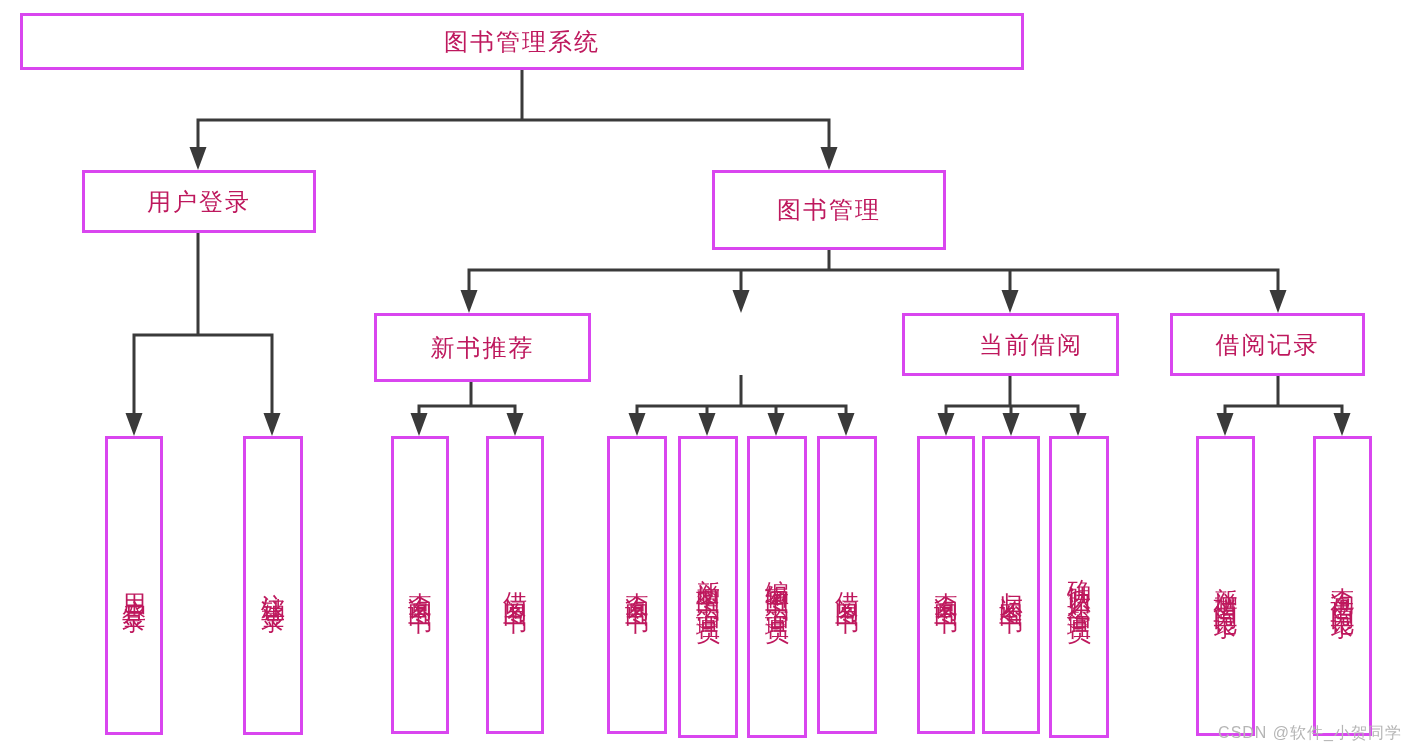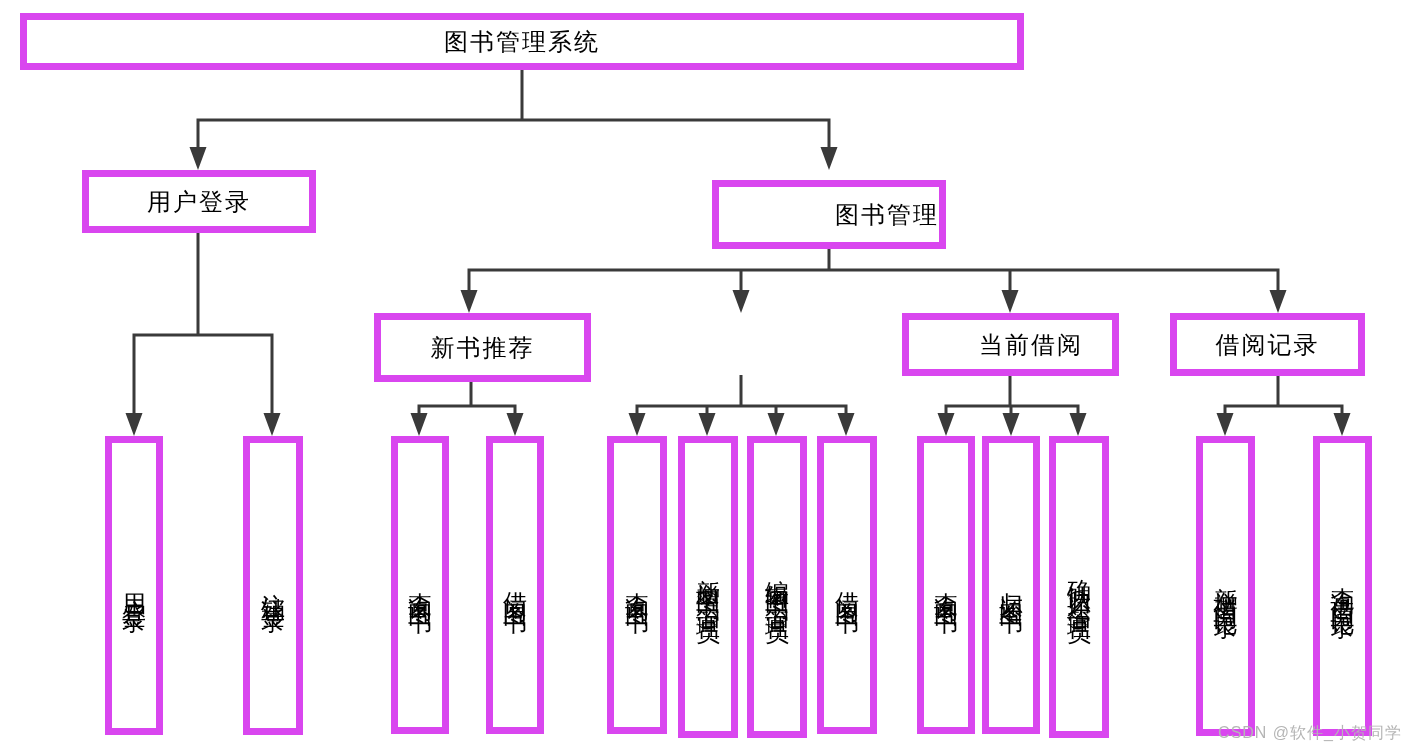--- a/index.html
+++ b/index.html
@@ -7,44 +7,44 @@
     position:relative;
     width:1405px;height:747px;
     background:#ffffff;
     overflow:hidden;
     font-family:"Liberation Sans","DejaVu Sans",sans-serif;
   }
   .wires{position:absolute;left:0;top:0;width:1405px;height:747px;}
   .node{
     position:absolute;
     box-sizing:border-box;
-    border:7px solid #d946ef;
+    border:3px solid #d946ef;
     background:#ffffff;
     display:flex;
     align-items:center;
     justify-content:center;
-    color:#000000;
+    color:#be185d;
   }
   .node .lbl{
     font-size:24px;
     line-height:1;
     white-space:nowrap;
     letter-spacing:2px;
   }
   .node.v .lbl{
     writing-mode:vertical-rl;
     letter-spacing:6px;
     white-space:normal;
     line-height:1;
   }
   
   #p-root{left:20px;top:13px;width:1004px;height:57px;}
   
   #p-login{left:82px;top:170px;width:234px;height:63px;}
-  #p-mgmt{left:712px;top:180px;width:234px;height:69px;justify-content:flex-end;}
+  #p-mgmt{left:712px;top:170px;width:234px;height:80px;}
   
   #g-new{left:374px;top:313px;width:217px;height:69px;}
   #g-borrow{left:633px;top:313px;width:217px;height:63px;}
   #g-current{left:902px;top:313px;width:217px;height:63px;padding-left:41px;}
   #g-records{left:1170px;top:313px;width:195px;height:63px;}
   
   #l-u1{left:105px;top:436px;width:58px;height:299px;}
   #l-u2{left:243px;top:436px;width:60px;height:299px;}
   #l-a1{left:391px;top:436px;width:58px;height:298px;}
   #l-a2{left:486px;top:436px;width:58px;height:298px;}

